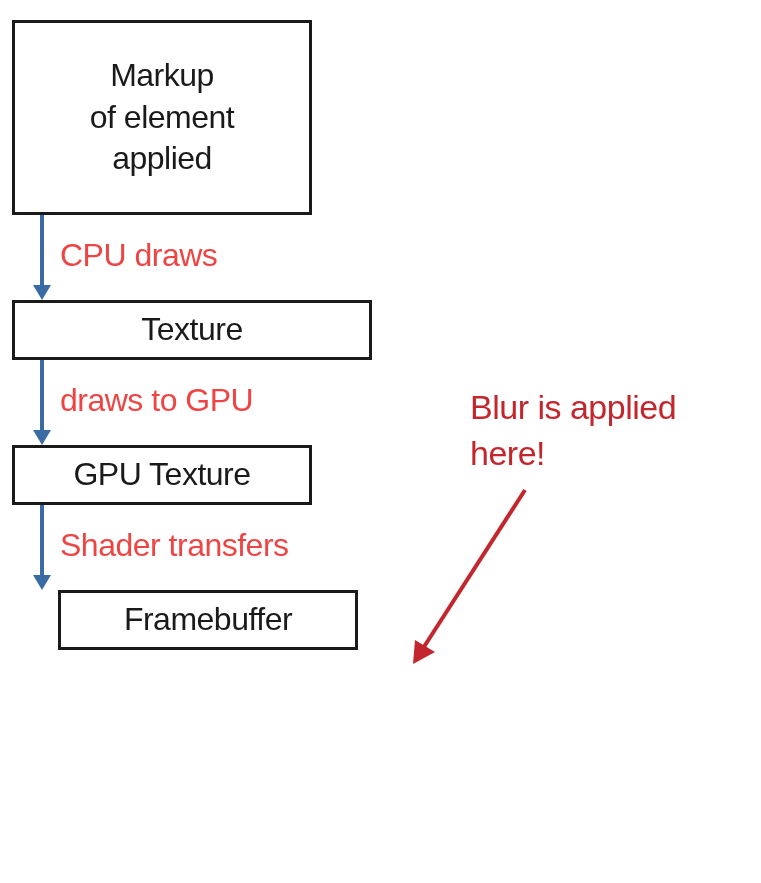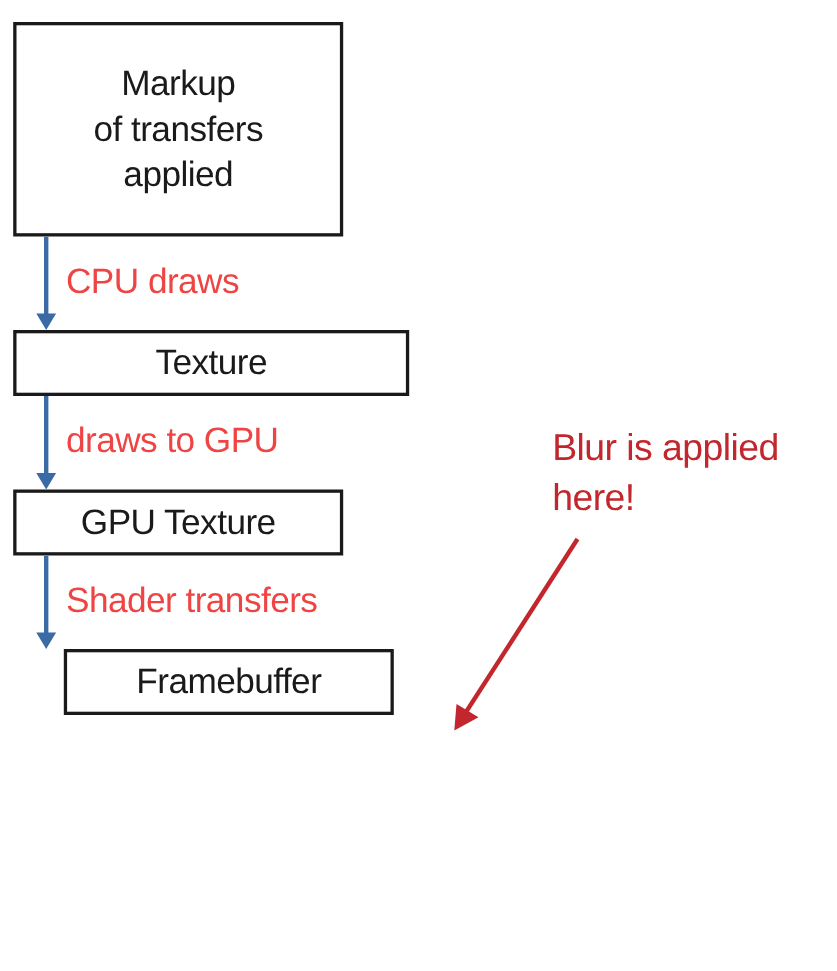--- a/index.html
+++ b/index.html
@@ -70,36 +70,35 @@
   }
   .annotation {
     position: absolute;
     left: 470px;
     top: 385px;
     font-size: 34px;
     color: #c1272d;
     font-weight: 400;
     line-height: 1.35;
     letter-spacing: -0.5px;
-    margin-left: 32px;
   }
   .annotation-arrow {
     position: absolute;
     left: 395px;
     top: 480px;
   }
 </style>
 </head>
 <body>
 
 <div class="diagram">
 
   <div class="node node-markup">
     <span>Markup</span>
-    <span>of transfers</span>
+    <span>of element</span>
     <span>applied</span>
   </div>
 
   <div class="connector">
     <svg class="connector-arrow" width="24" height="85">
       <line x1="12" y1="0" x2="12" y2="72" stroke="#3a6ba5" stroke-width="4"></line>
       <polygon points="12,85 3,70 21,70" fill="#3a6ba5"></polygon>
     </svg>
     <div class="connector-label">CPU draws</div>
   </div>

